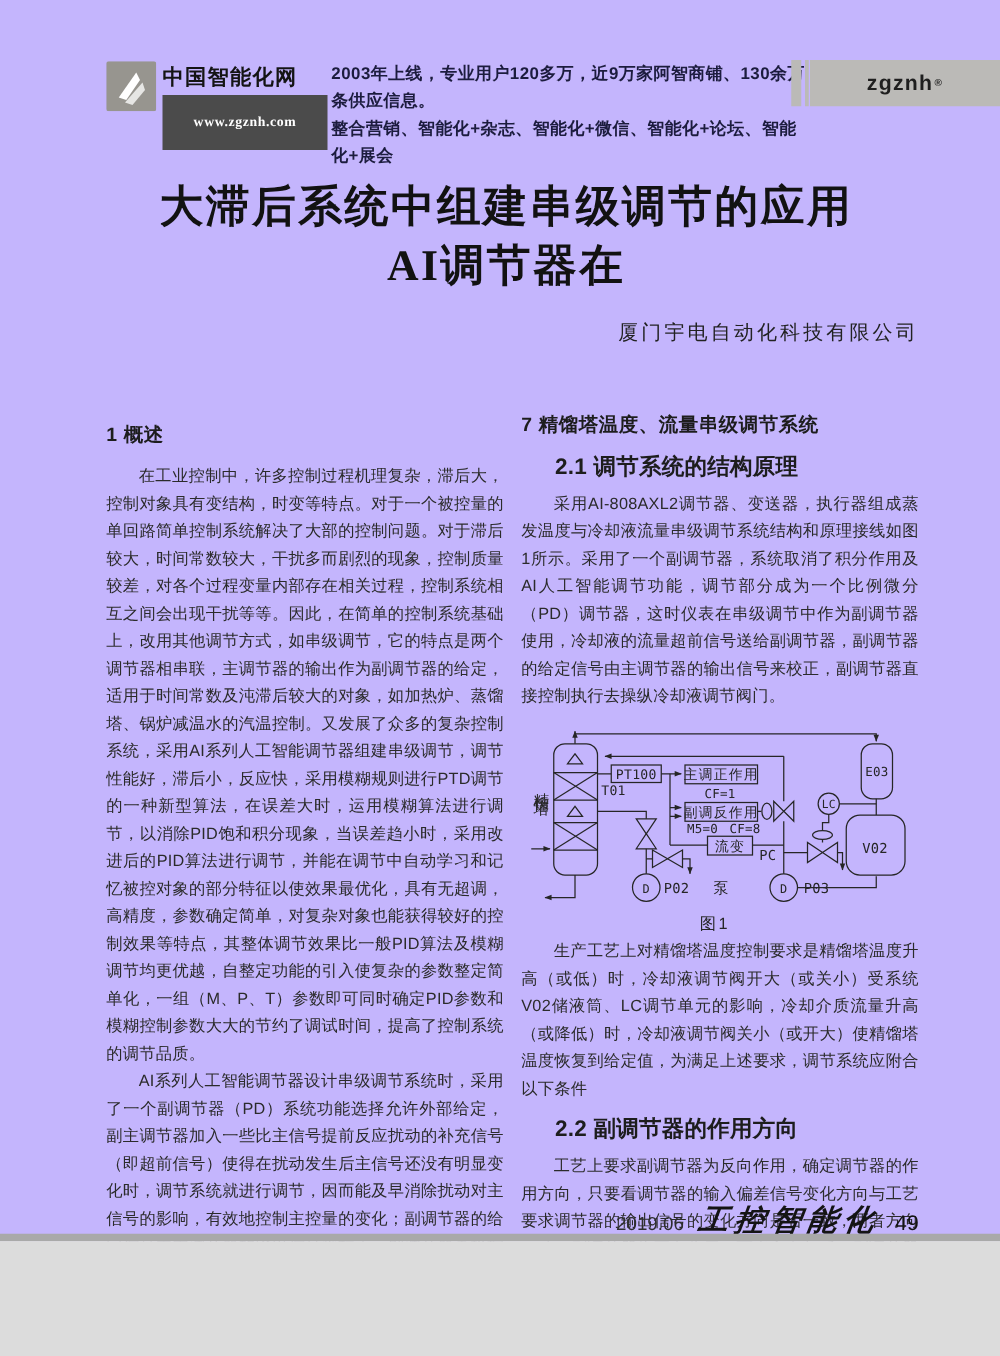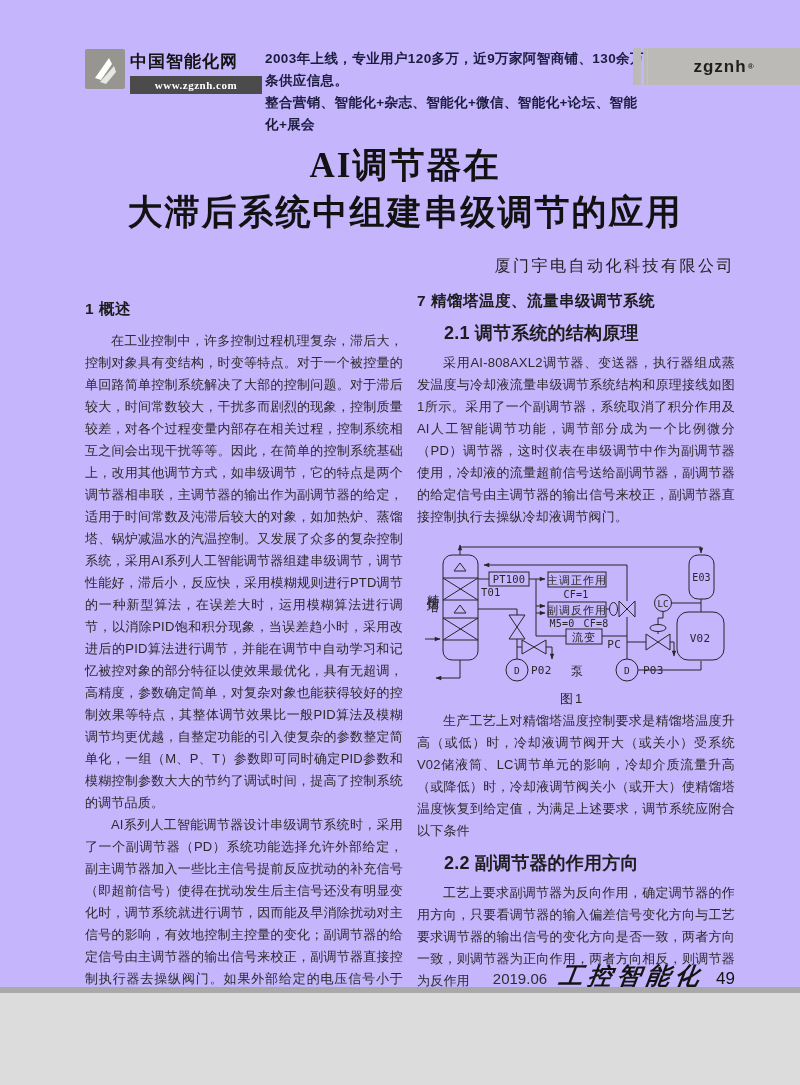--- a/index.html
+++ b/index.html
@@ -4,41 +4,41 @@
 <style>
   html,body{margin:0;padding:0;background:#dcdcdc;}
   .page{position:relative;width:800px;height:993px;margin:0 auto;background:#c4b5fd;
         font-family:"Liberation Sans",sans-serif;color:#2a2a2a;overflow:hidden;}
 
   
   .logo-icon{position:absolute;left:85px;top:49px;width:40px;height:40px;}
   .logo-text{position:absolute;left:130px;top:50px;width:132px;}
   .site-name{font-size:17px;font-weight:bold;color:#141414;letter-spacing:1px;white-space:nowrap;}
   .site-url{display:block;background:#4b4b4b;color:#ffffff;font-size:11px;font-weight:bold;
-            letter-spacing:.5px;text-align:center;margin-top:3px;padding:3px 2px;
+            letter-spacing:.5px;text-align:center;margin-top:3px;padding:16px 2px;
             font-family:"Liberation Serif",serif;}
   .taglines{position:absolute;left:265px;top:48px;width:380px;font-size:13.5px;font-weight:bold;
             color:#1c1c3e;line-height:22px;letter-spacing:.4px;}
   .brand-bar-a{position:absolute;left:633px;top:48px;width:8px;height:37px;background:#bbbab7;}
   .brand-bar-b{position:absolute;left:644px;top:48px;width:3px;height:37px;background:#bbbab7;}
   .brand-box{position:absolute;left:648px;top:48px;width:152px;height:37px;background:#bbbab7;
              display:flex;align-items:center;justify-content:center;font-size:17px;font-weight:bold;
              color:#1f1f1f;letter-spacing:1px;}
   .brand-reg{font-size:8px;vertical-align:super;margin-left:1px;}
 
   
   .title{position:absolute;top:142px;left:75px;width:660px;text-align:center;
          font-family:"Liberation Serif",serif;font-weight:900;font-size:35px;line-height:47px;
          color:#121212;letter-spacing:2px;}
   .author{position:absolute;top:256px;left:85px;width:650px;text-align:right;
           font-family:"Liberation Serif",serif;font-size:16px;letter-spacing:2.5px;color:#222;}
 
   
   .col{position:absolute;width:318px;font-size:13px;line-height:22px;text-align:justify;
-       color:#2b2b2b;letter-spacing:.2px;}
+       color:#2b2b2b;letter-spacing:.2px;margin-top:40px;}
   .col-left{left:85px;top:298px;}
   .col-right{left:417px;top:290px;}
   h2.sec{font-size:15.5px;font-weight:bold;margin:0 0 10px 0;color:#1d1d1d;letter-spacing:.5px;}
   h3.sub{font-size:18px;font-weight:bold;margin:10px 0 8px 0;padding-left:27px;color:#1d1d1d;}
   p.body{margin:0;text-indent:2em;}
 
   
   .fig{margin:2px 0 4px 0;}
   .fig svg{display:block;margin-left:5px;}
   .fig text{fill:#262626;}
@@ -81,22 +81,22 @@
     <div>整合营销、智能化+杂志、智能化+微信、智能化+论坛、智能化+展会</div>
   </div>
   <div class="brand-bar-a"></div>
   <div class="brand-bar-b"></div>
   <div class="brand-box">
     <span>zgznh</span>
     <span class="brand-reg">®</span>
   </div>
 
   <div class="title">
+    <div>大滞后系统中组建串级调节的应用</div>
     <div>AI调节器在</div>
-    <div>大滞后系统中组建串级调节的应用</div>
   </div>
   <div class="author">厦门宇电自动化科技有限公司</div>
 
   <div class="col col-left">
     <h2 class="sec">1 概述</h2>
     <p class="body">在工业控制中，许多控制过程机理复杂，滞后大，控制对象具有变结构，时变等特点。对于一个被控量的单回路简单控制系统解决了大部的控制问题。对于滞后较大，时间常数较大，干扰多而剧烈的现象，控制质量较差，对各个过程变量内部存在相关过程，控制系统相互之间会出现干扰等等。因此，在简单的控制系统基础上，改用其他调节方式，如串级调节，它的特点是两个调节器相串联，主调节器的输出作为副调节器的给定，适用于时间常数及沌滞后较大的对象，如加热炉、蒸馏塔、锅炉减温水的汽温控制。又发展了众多的复杂控制系统，采用AI系列人工智能调节器组建串级调节，调节性能好，滞后小，反应快，采用模糊规则进行PTD调节的一种新型算法，在误差大时，运用模糊算法进行调节，以消除PID饱和积分现象，当误差趋小时，采用改进后的PID算法进行调节，并能在调节中自动学习和记忆被控对象的部分特征以使效果最优化，具有无超调，高精度，参数确定简单，对复杂对象也能获得较好的控制效果等特点，其整体调节效果比一般PID算法及模糊调节均更优越，自整定功能的引入使复杂的参数整定简单化，一组（M、P、T）参数即可同时确定PID参数和模糊控制参数大大的节约了调试时间，提高了控制系统的调节品质。</p>
     <p class="body">AI系列人工智能调节器设计串级调节系统时，采用了一个副调节器（PD）系统功能选择允许外部给定，副主调节器加入一些比主信号提前反应扰动的补充信号（即超前信号）使得在扰动发生后主信号还没有明显变化时，调节系统就进行调节，因而能及早消除扰动对主信号的影响，有效地控制主控量的变化；副调节器的给定信号由主调节器的输出信号来校正，副调节器直接控制执行器去操纵阀门。如果外部给定的电压信号小于1V，则自动取消外部给定功能，而改用内部给定值。</p>
   </div>
 
   <div class="col col-right">

